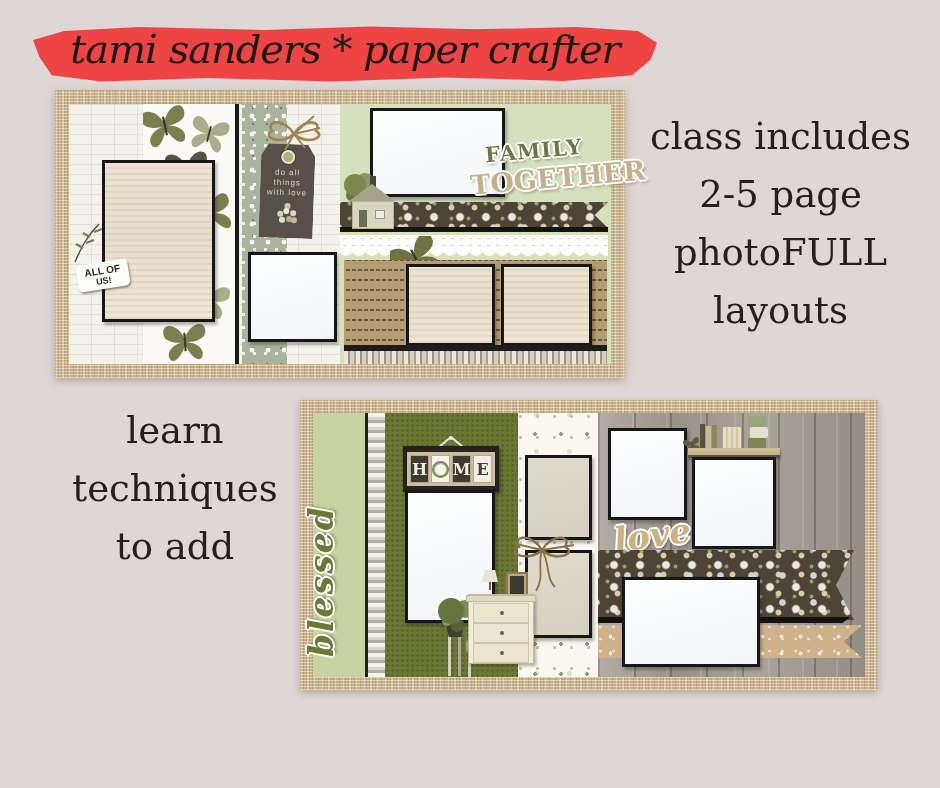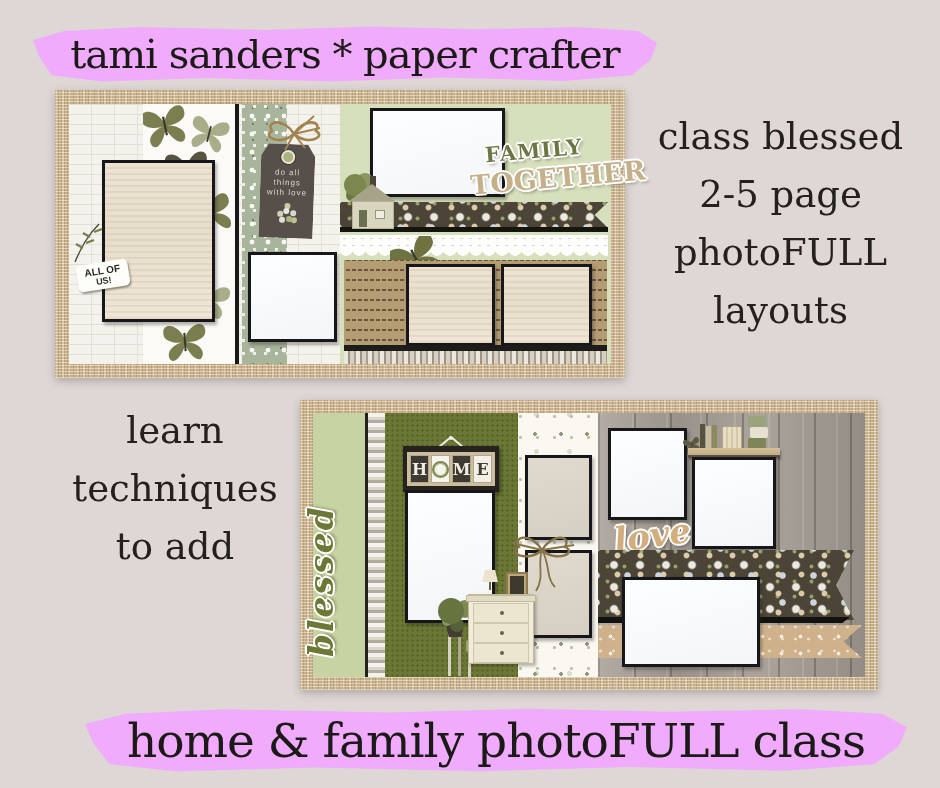--- a/index.html
+++ b/index.html
@@ -1,22 +1,22 @@
 <!DOCTYPE html>
 <html><head>
 <meta charset="utf-8">
 <style>
   html,body{margin:0;padding:0;}
   body{background:#ded7d5;font-family:"DejaVu Serif", serif;}
   .stage{position:relative;width:940px;height:788px;margin:0 auto;background:#ded7d5;overflow:hidden;}
   .abs{position:absolute;}
 
   
-  .brush{background:#f0abfc;display:flex;align-items:center;justify-content:center;
-    clip-path:polygon(1% 55%,0% 25%,5% 9%,17% 2%,37% 7%,54% 1%,71% 6%,87% 2%,97% 9%,100% 30%,99% 60%,96% 88%,85% 98%,66% 92%,48% 99%,28% 93%,11% 99%,3% 88%);}
+  .brush{background:#ef4444;display:flex;align-items:flex-start;justify-content:center;
+    clip-path:polygon(1% 55%,0% 25%,5% 9%,17% 2%,37% 7%,54% 1%,71% 6%,87% 2%,97% 9%,100% 30%,99% 60%,96% 88%,85% 98%,66% 92%,48% 99%,28% 93%,11% 99%,3% 88%);font-style:italic;}
   .banner-text{color:#1c1a18;letter-spacing:-1px;white-space:nowrap;}
 
   
   .sidetext{color:#23201d;font-size:37px;line-height:58px;text-align:center;}
 
   
   .photo{box-shadow:0 3px 8px rgba(90,80,75,.35);
     background-color:#c7b08a;
     background-image:
       repeating-linear-gradient(0deg, rgba(255,251,240,.45) 0 1px, transparent 1px 3px),
@@ -191,21 +191,21 @@
 
       <div class="abs kraft" style="left:4px;top:156px;width:263px;height:85px;"></div>
       <div class="abs mat cream" style="left:66px;top:160px;width:83px;height:76px;"></div>
       <div class="abs mat cream" style="left:161px;top:160px;width:85px;height:76px;"></div>
       <div class="abs" style="left:4px;top:241px;width:263px;height:6px;background:#1c1c1a;"></div>
       <div class="abs stripesV" style="left:4px;top:247px;width:263px;height:13px;"></div>
     </div>
   </div>
 
   <div class="abs sidetext" style="left:628px;top:108px;width:305px;">
-    <div>class blessed</div>
+    <div>class includes</div>
     <div>2-5 page</div>
     <div>photoFULL</div>
     <div>layouts</div>
   </div>
 
   <div class="abs sidetext" style="left:30px;top:402px;width:290px;">
     <div>learn</div>
     <div>techniques</div>
     <div>to add</div>
   </div>
@@ -291,17 +291,14 @@
 
       <div class="abs darkfloral" style="left:0;top:137px;width:256px;height:70px;clip-path:polygon(0 0,100% 0,93% 50%,100% 100%,0 100%);"></div>
       <div class="abs" style="left:0;top:204px;width:252px;height:6px;background:#121210;clip-path:polygon(0 0,100% 0,97% 100%,0 100%);"></div>
 
       <div class="abs tanfloral" style="left:0;top:212px;width:264px;height:33px;clip-path:polygon(0 0,100% 0,93% 50%,100% 100%,0 100%);"></div>
 
       <div class="abs mat" style="left:24px;top:164px;width:132px;height:84px;"></div>
     </div>
   </div>
 
-  <div class="abs brush" style="left:85px;top:708px;width:822px;height:64px;">
-    <span class="banner-text" style="font-size:47px;">home &amp; family photoFULL class</span>
-  </div>
 
 </div>
 
 </body></html>

